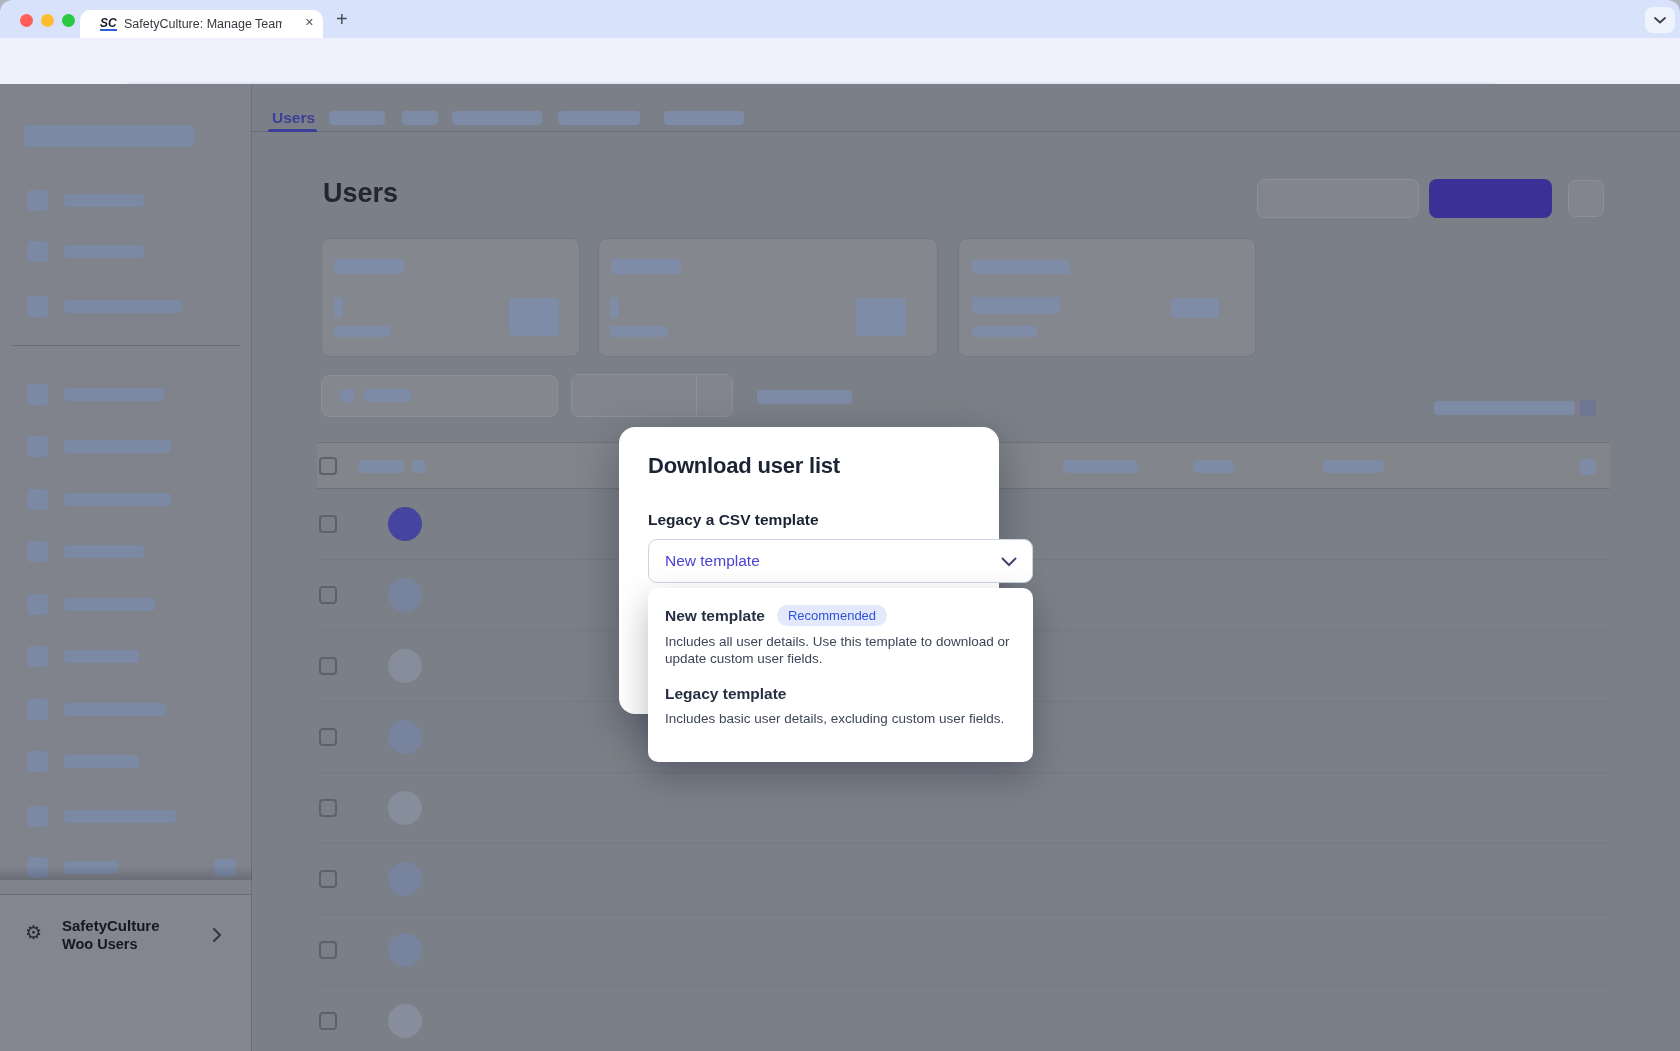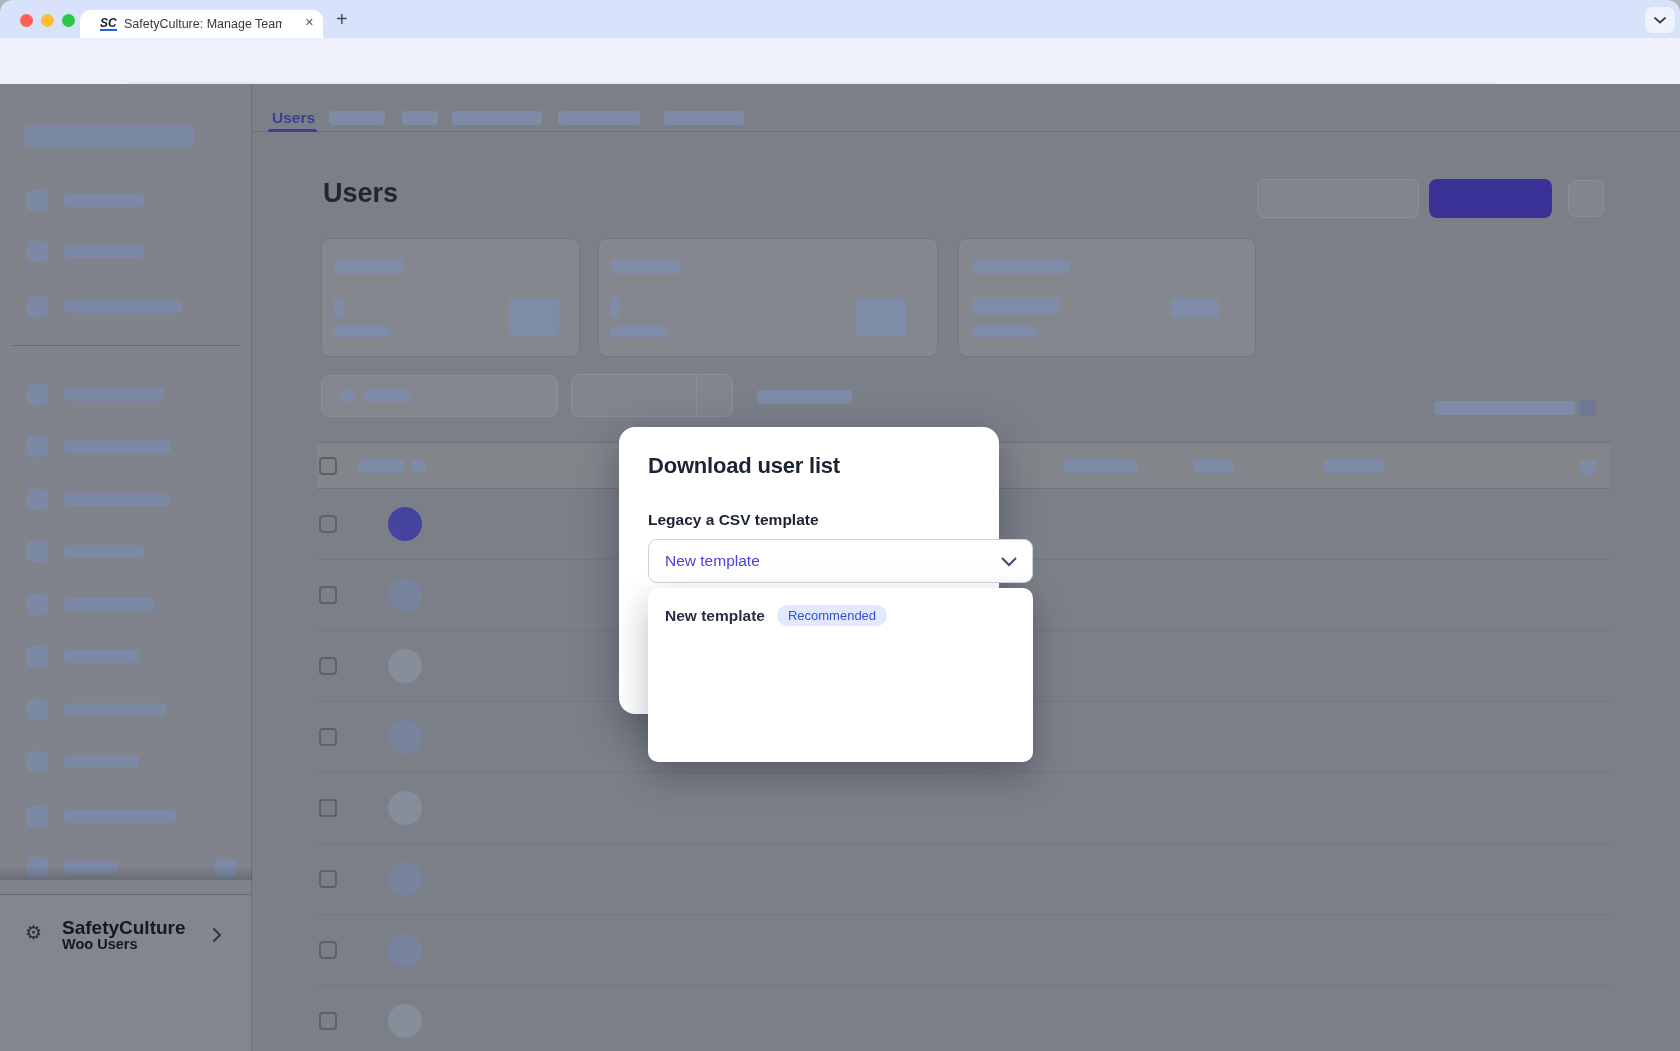--- a/index.html
+++ b/index.html
@@ -29,21 +29,21 @@
   .kebab { position:absolute; left:1650px; top:51px; font-size:15px; color:#4d5158; }
 
   
   .app { position:absolute; left:0; top:84px; right:0; bottom:0; background:#7b7f87; }
   .sidebar { position:absolute; left:0; top:0; width:252px; bottom:0; background:#80838b; border-right:1px solid #6d7078; }
   .sk { position:absolute; background:#7e8ba6; border-radius:4px; }
   .sidebar .sk { background:#7b89a4; }
   .side-div { position:absolute; left:12px; width:228px; height:1px; background:#6a6d75; }
   .side-shadow { position:absolute; left:0; top:782px; width:252px; height:14px; background:linear-gradient(to bottom, rgba(40,44,55,0) 0%, rgba(40,44,55,0.25) 100%); }
   .footer { position:absolute; left:0; top:811px; width:251px; bottom:0; background:#83868e; }
-  .footer-org { position:absolute; left:62px; top:22px; font-size:19px; font-weight:600; color:#15181f; }
+  .footer-org { position:absolute; left:62px; top:22px; font-size:15px; font-weight:600; color:#15181f; }
   .footer-user { position:absolute; left:62px; top:41px; font-size:14.5px; font-weight:600; color:#15181f; }
   .gear { position:absolute; left:25px; top:26px; font-size:19px; color:#272a33; }
 
   .main { position:absolute; left:252px; top:0; right:0; bottom:0; }
   .navrow { position:absolute; left:0; top:0; right:0; height:48px; border-bottom:1px solid #6a6d75; }
   .nav-active { position:absolute; left:20px; top:25px; font-size:15.5px; font-weight:700; color:#3c3e98; }
   .nav-underline { position:absolute; left:16px; top:45px; width:49px; height:3px; background:#3c3e98; border-radius:2px 2px 0 0; }
   .h1 { position:absolute; left:71px; top:94px; font-size:27px; font-weight:700; color:#23262f; }
   .btn-outline { position:absolute; border:1px solid #8d9097; border-radius:8px; background:#82858d; }
   .btn-primary { position:absolute; left:1177px; top:95px; width:123px; height:39px; background:#3a3197; border-radius:8px; }
@@ -296,16 +296,23 @@
         </svg>
     </div>
   </div>
 
   <div class="panel">
     <div>
       <div class="opt-titlerow">
         <span class="opt-title">New template</span>
         <span class="badge">Recommended</span>
       </div>
+      <div class="opt-desc">Includes all user details. Use this template to download or update custom user fields.</div>
+    </div>
+    <div class="opt2">
+      <div class="opt-titlerow">
+        <span class="opt-title">Legacy template</span>
+      </div>
+      <div class="opt-desc">Includes basic user details, excluding custom user fields.</div>
     </div>
   </div>
 
 </div>
 
 </body></html>

